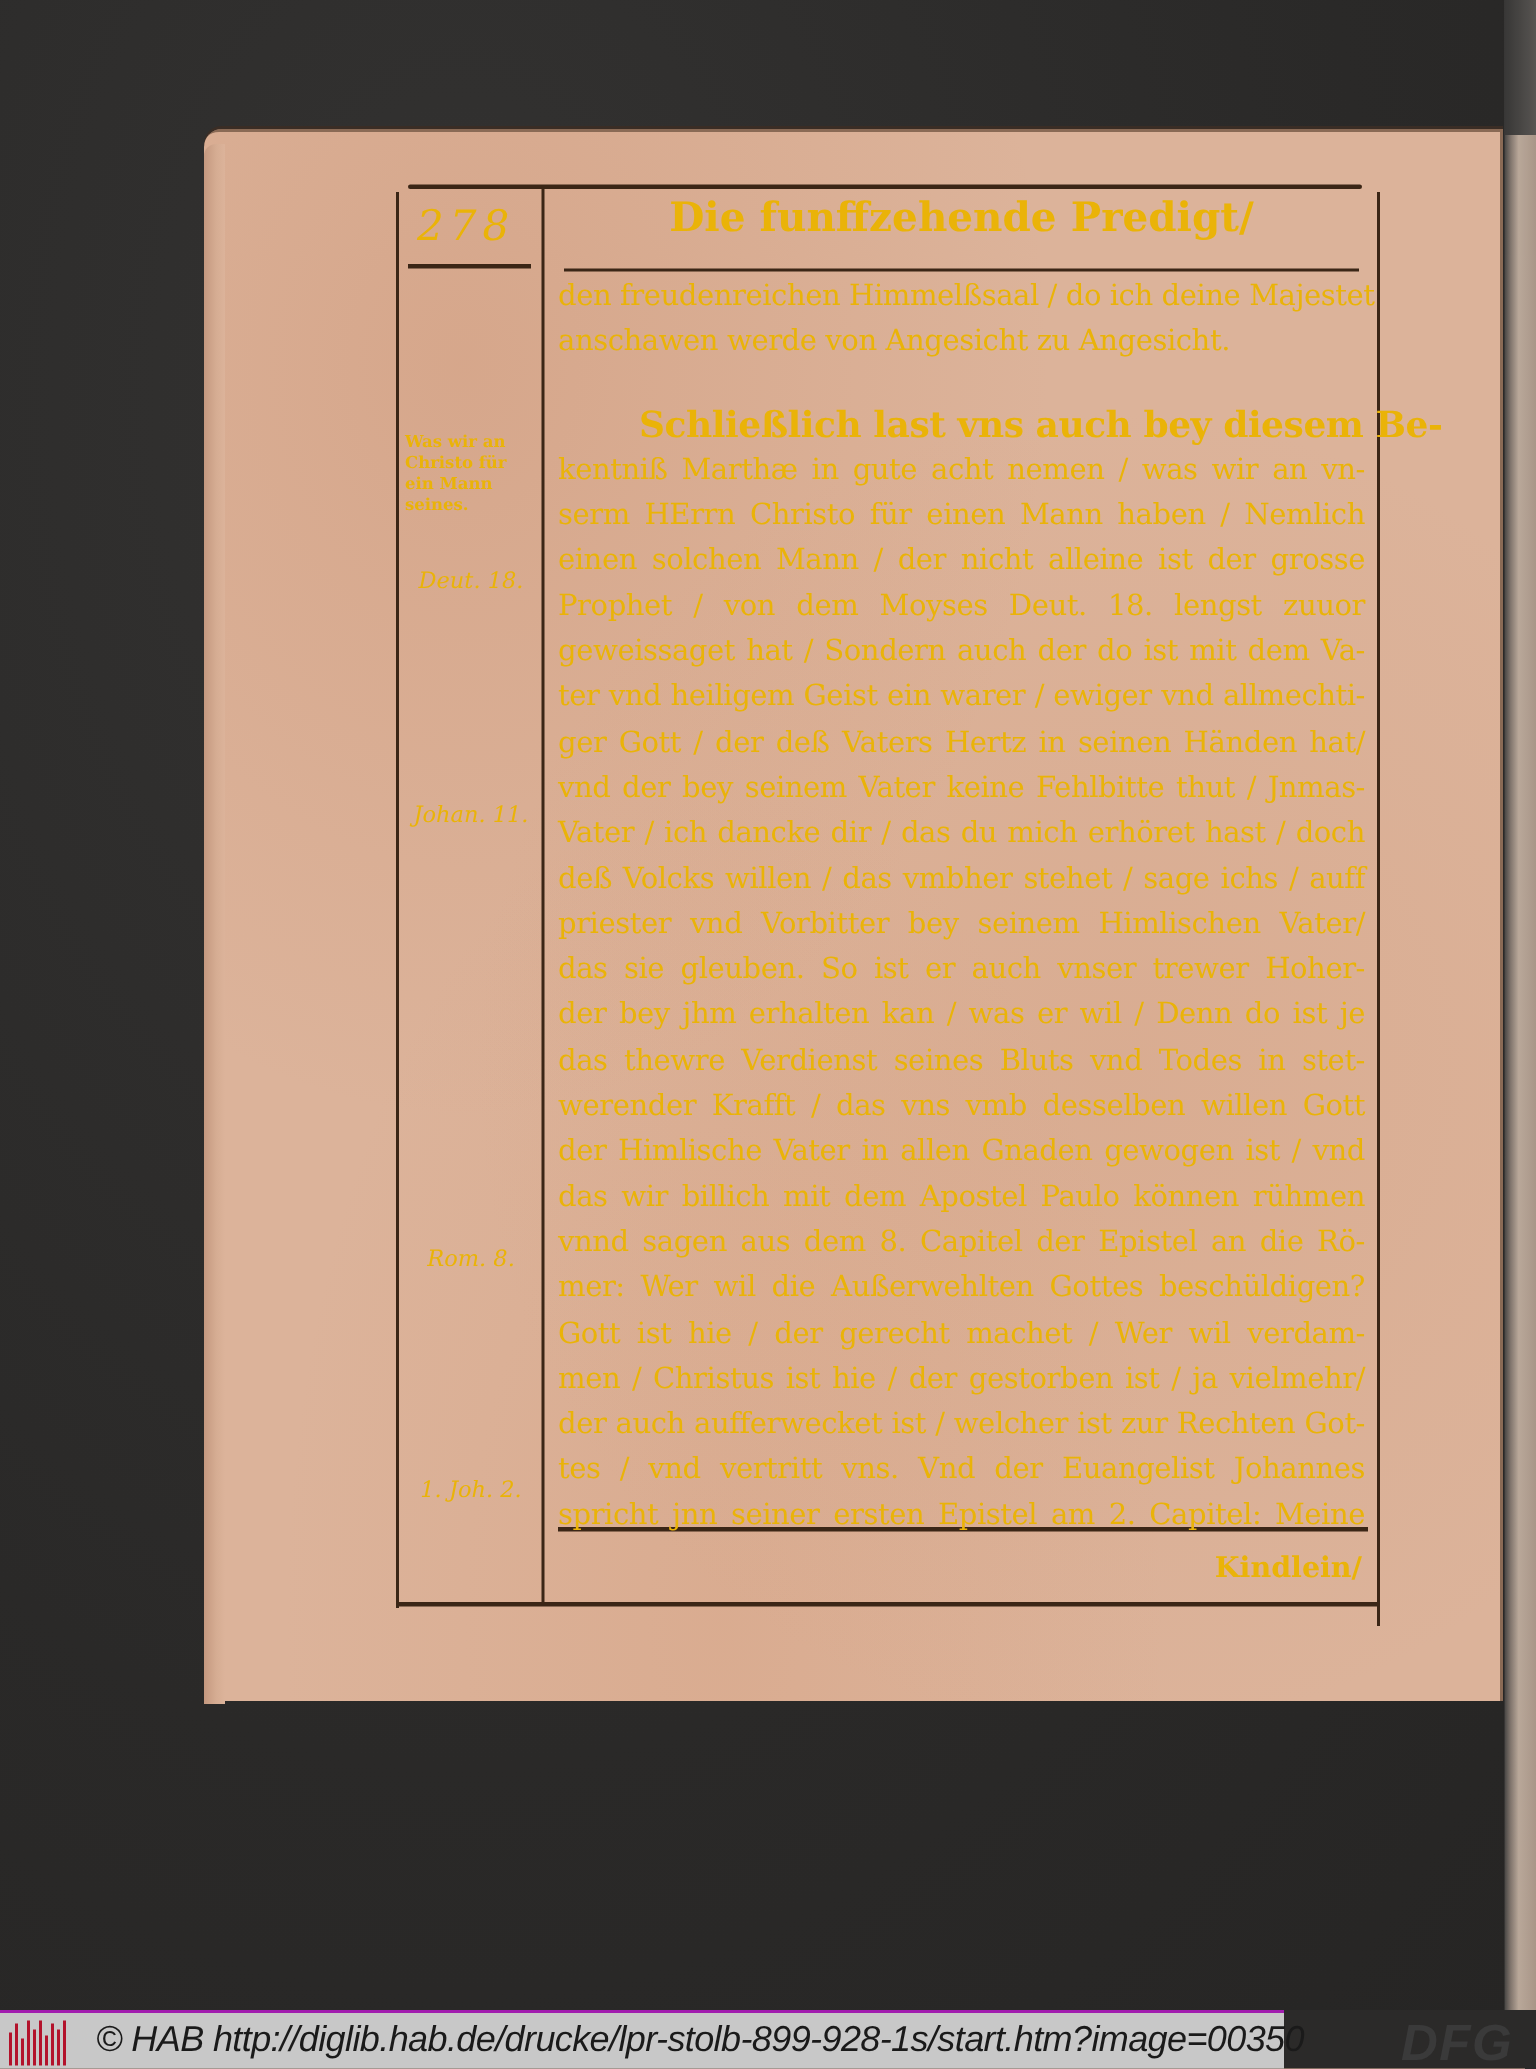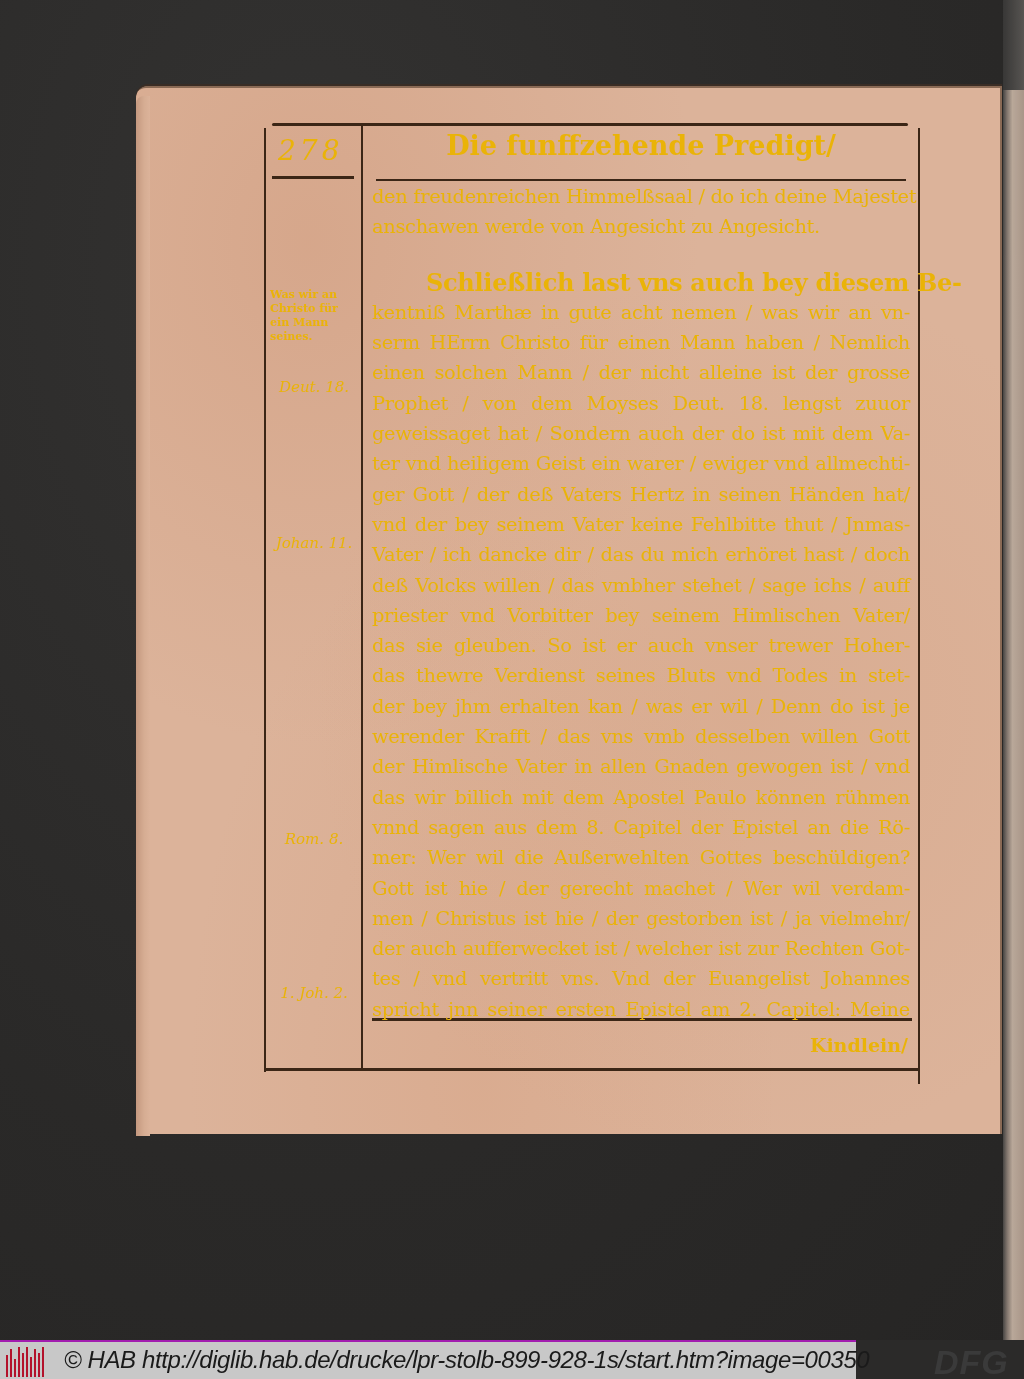--- a/index.html
+++ b/index.html
@@ -246,22 +246,22 @@
   <span class="body-line">einen solchen Mann / der nicht alleine ist der grosse</span>
   <span class="body-line">Prophet / von dem Moyses Deut. 18. lengst zuuor</span>
   <span class="body-line">geweissaget hat / Sondern auch der do ist mit dem Va-</span>
   <span class="body-line">ter vnd heiligem Geist ein warer / ewiger vnd allmechti-</span>
   <span class="body-line">ger Gott / der deß Vaters Hertz in seinen Händen hat/</span>
   <span class="body-line">vnd der bey seinem Vater keine Fehlbitte thut / Jnmas-</span>
   <span class="body-line">Vater / ich dancke dir / das du mich erhöret hast / doch</span>
   <span class="body-line">deß Volcks willen / das vmbher stehet / sage ichs / auff</span>
   <span class="body-line">priester vnd Vorbitter bey seinem Himlischen Vater/</span>
   <span class="body-line">das sie gleuben. So ist er auch vnser trewer Hoher-</span>
+  <span class="body-line">der bey jhm erhalten kan / was er wil / Denn do ist je</span>
   <span class="body-line">das thewre Verdienst seines Bluts vnd Todes in stet-</span>
-  <span class="body-line">der bey jhm erhalten kan / was er wil / Denn do ist je</span>
   <span class="body-line">werender Krafft / das vns vmb desselben willen Gott</span>
   <span class="body-line">der Himlische Vater in allen Gnaden gewogen ist / vnd</span>
   <span class="body-line">das wir billich mit dem Apostel Paulo können rühmen</span>
   <span class="body-line">vnnd sagen aus dem 8. Capitel der Epistel an die Rö-</span>
   <span class="body-line">mer: Wer wil die Außerwehlten Gottes beschüldigen?</span>
   <span class="body-line">Gott ist hie / der gerecht machet / Wer wil verdam-</span>
   <span class="body-line">men / Christus ist hie / der gestorben ist / ja vielmehr/</span>
   <span class="body-line">der auch aufferwecket ist / welcher ist zur Rechten Got-</span>
   <span class="body-line">tes / vnd vertritt vns. Vnd der Euangelist Johannes</span>
   <span class="body-line">spricht jnn seiner ersten Epistel am 2. Capitel: Meine</span>

